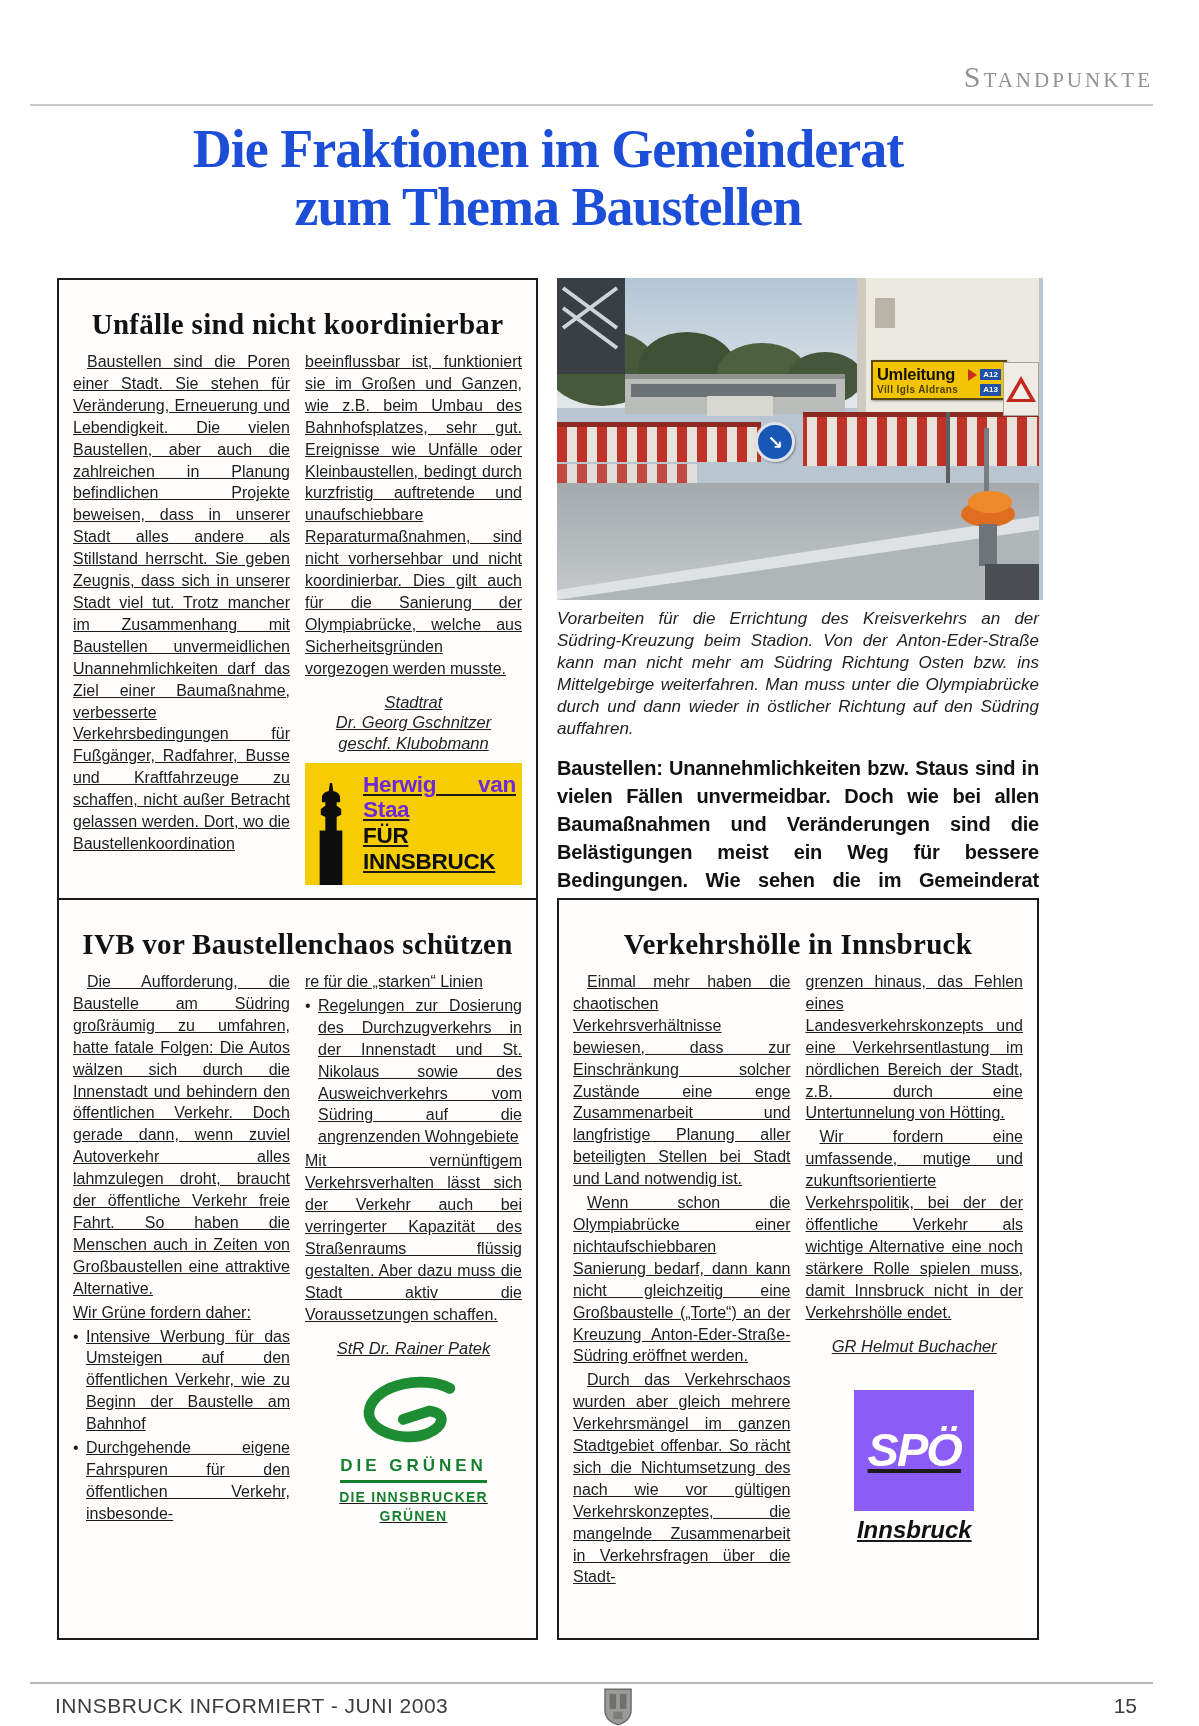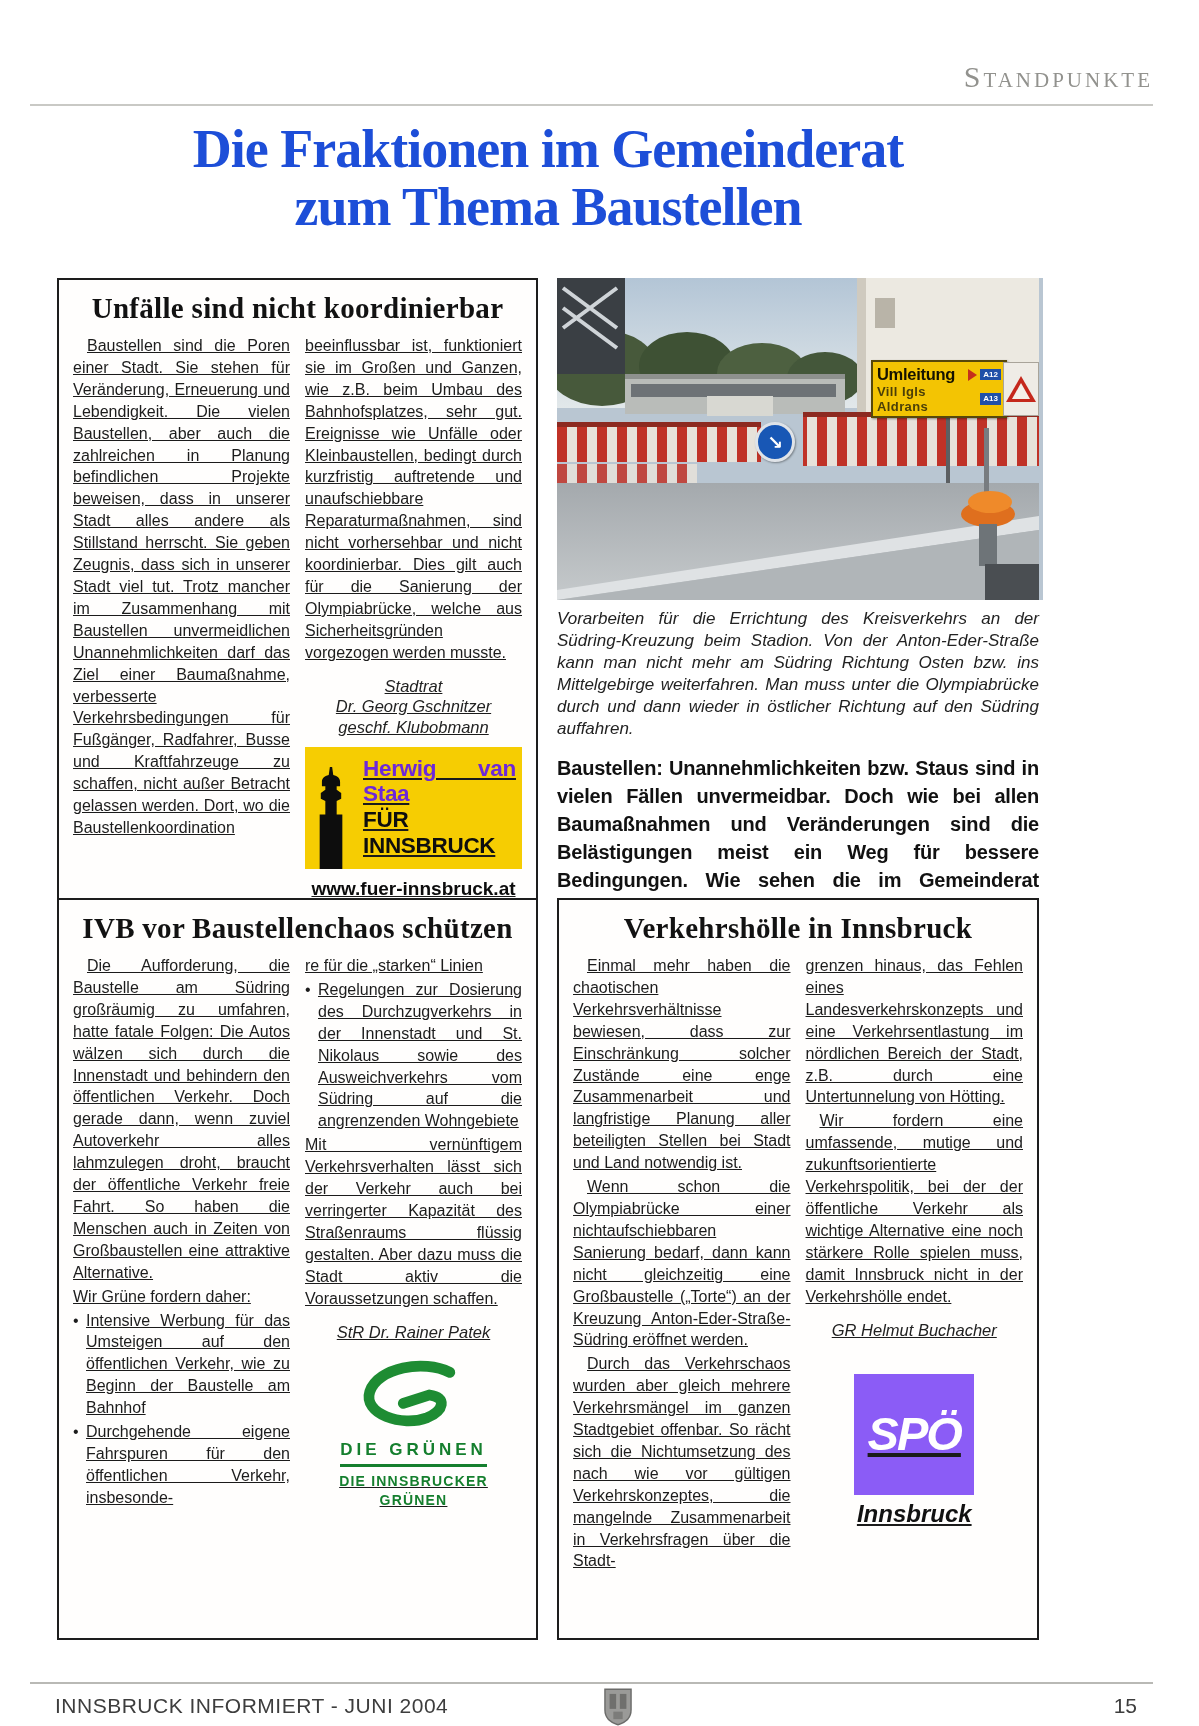--- a/index.html
+++ b/index.html
@@ -13,21 +13,21 @@
   .masthead-rule{position:absolute;top:104px;left:30px;right:46px;border-top:2px solid #c9c9c5;}
 
   
   .page-title{position:absolute;top:120px;left:57px;width:982px;margin:0;text-align:center;
               font-family:"Liberation Serif","DejaVu Serif",serif;font-weight:bold;
               font-size:54px;line-height:1.08;color:#1d4ed8;letter-spacing:-1px;}
 
   .row1{position:absolute;top:278px;left:57px;width:982px;display:flex;gap:19px;align-items:flex-start;}
   .row2{position:absolute;top:898px;left:57px;width:982px;display:flex;gap:19px;align-items:stretch;}
 
-  .abox{box-sizing:border-box;border:2px solid #1d1d1d;background:#fffefd;padding:8px 14px 14px;}
+  .abox{box-sizing:border-box;border:2px solid #1d1d1d;background:#fffefd;padding:24px 14px 14px;}
   .abox.left{width:481px;}
   .abox.b2{width:481px;min-height:742px;}
   .abox.b3{width:482px;min-height:742px;}
   .box-title{margin:4px 0 10px;text-align:center;font-family:"Liberation Serif","DejaVu Serif",serif;
              font-weight:bold;font-size:29px;letter-spacing:.3px;color:#121212;}
   .cols{display:flex;gap:15px;text-decoration:underline;}
   .col{flex:1;min-width:0;text-align:justify;font-size:16px;line-height:1.37;color:#1c1c1c;
        hyphens:auto;-webkit-hyphens:auto;}
   .col p{margin:0 0 2px;}
   .col p.ind{text-indent:14px;}
@@ -47,21 +47,21 @@
   .ad-url{text-align:center;font-weight:bold;font-size:19px;margin-top:7px;color:#0c0c0c;}
 
   
   .rcol{width:482px;display:flex;flex-direction:column;}
   .photo{position:relative;width:486px;height:322px;overflow:hidden;background:#b9c6d2;}
   .photo svg.scene{position:absolute;inset:0;}
   .sign-umleitung{position:absolute;left:314px;top:82px;width:124px;background:#f3c403;
                   border:2px solid #57480a;padding:3px 4px 2px;box-shadow:1px 1px 2px rgba(0,0,0,.4);}
   .su-row{display:flex;align-items:center;gap:3px;}
   .su-title{font-weight:bold;font-size:16.5px;color:#151200;flex:1;letter-spacing:-.3px;}
-  .su-dest{font-weight:bold;font-size:13px;color:#4b3f08;flex:1;letter-spacing:.4px;}
+  .su-dest{font-weight:bold;font-size:10px;color:#4b3f08;flex:1;letter-spacing:.4px;}
   .su-badge{background:#2050a8;color:#fff;font-size:8px;font-weight:bold;padding:1px 3px;line-height:1.2;}
   .su-arrow{width:0;height:0;border-left:9px solid #c52f1c;border-top:6px solid transparent;
             border-bottom:6px solid transparent;}
   .sign-works{position:absolute;left:446px;top:84px;width:34px;height:52px;background:#efece6;
               border:1px solid #a9a49a;display:flex;align-items:center;justify-content:center;}
   .tri-out{width:0;height:0;border-bottom:26px solid #c5281c;border-left:15px solid transparent;
            border-right:15px solid transparent;position:relative;}
   .tri-in{position:absolute;left:-9px;top:7px;width:0;height:0;border-bottom:16px solid #f4f1ea;
           border-left:9px solid transparent;border-right:9px solid transparent;}
   .sign-blue{position:absolute;left:198px;top:144px;width:34px;height:34px;border-radius:50%;
@@ -252,21 +252,21 @@
               <span class="spoe-text">SPÖ</span>
             </div>
             <div class="spoe-sub">Innsbruck</div>
           </div>
         </div>
       </div>
     </div>
   </div>
 
   <div class="footer-rule"></div>
-  <div class="footer-left">INNSBRUCK INFORMIERT - JUNI 2004</div>
+  <div class="footer-left">INNSBRUCK INFORMIERT - JUNI 2003</div>
   <div class="footer-crest">
     <svg viewBox="0 0 30 40" width="28" height="38">
       <path d="M1,1 h28 v22 q0,12 -14,16 q-14,-4 -14,-16 z" fill="#9a9a98" stroke="#6b6b69" stroke-width="1.5"></path>
       <rect x="6" y="6" width="7" height="16" fill="#6f6f6d"></rect>
       <rect x="17" y="6" width="7" height="16" fill="#6f6f6d"></rect>
       <rect x="10" y="25" width="10" height="8" fill="#7c7c7a"></rect>
     </svg>
   </div>
   <div class="footer-page">15</div>
 

